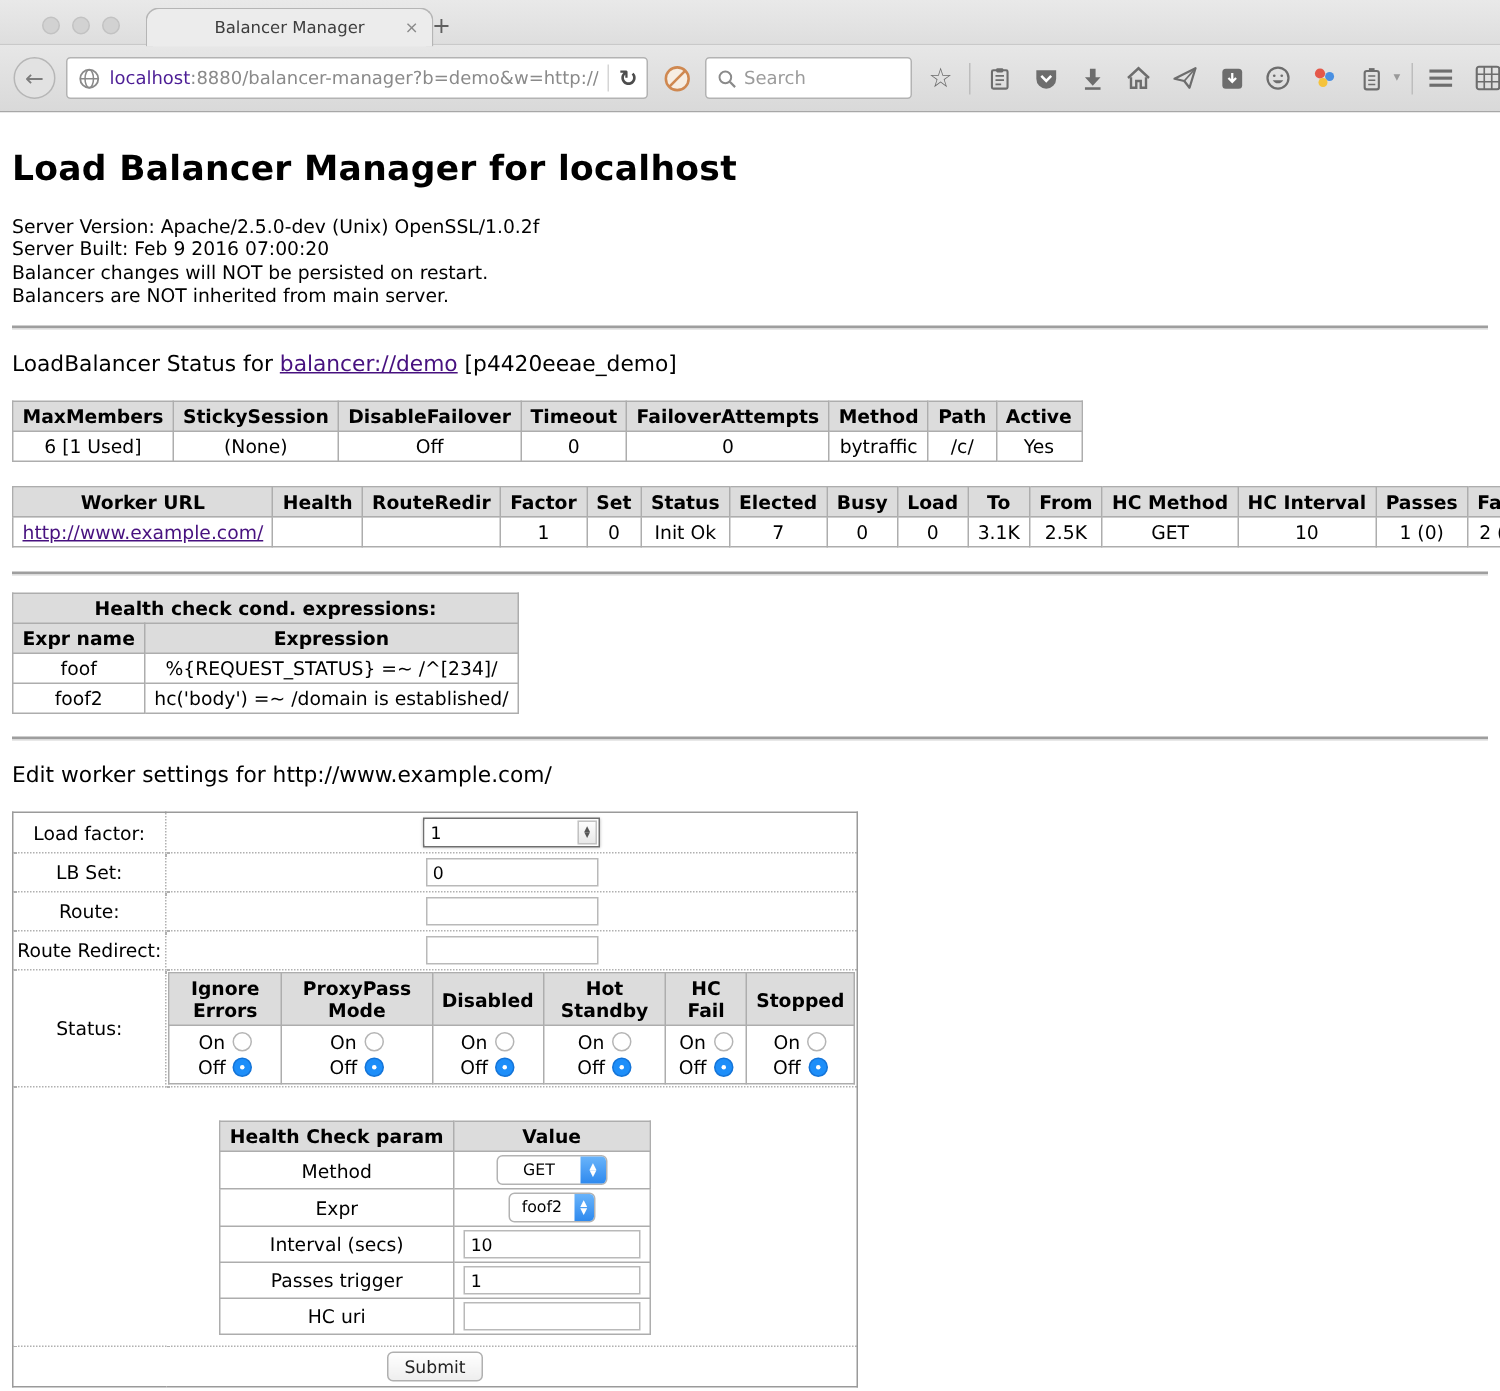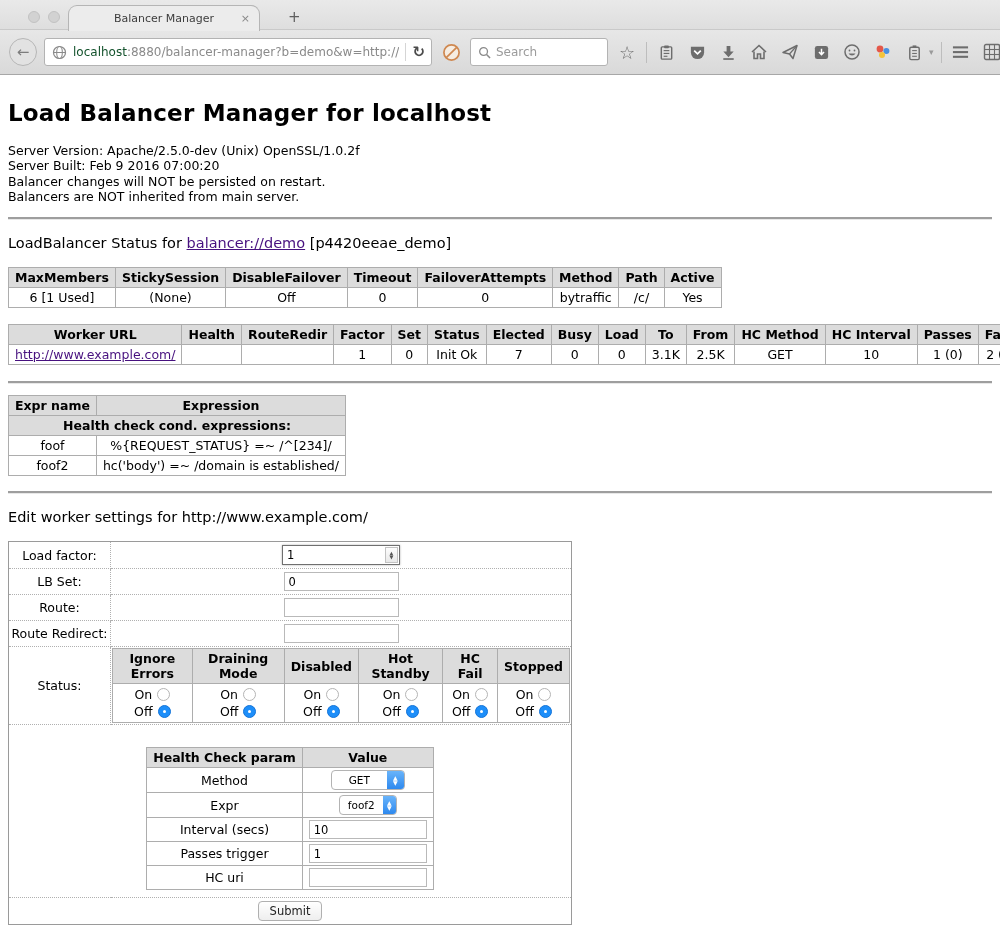--- a/index.html
+++ b/index.html
@@ -4,35 +4,35 @@
 <style>
   * { box-sizing: border-box; margin: 0; padding: 0; }
   html,body { width:1000px; height:927px; overflow:hidden; background:#fff;
               font-family:"DejaVu Sans","Liberation Sans",sans-serif; }
 
   
   .titlebar { height:30px; background:linear-gradient(#e9e9e9,#dedede); position:relative;
               border-bottom:1px solid #c9c9c9; }
   .traffic { position:absolute; top:11px; left:28px; display:flex; gap:8px; }
   .traffic span { width:12px; height:12px; border-radius:50%; background:#d2d2d2; border:1px solid #c2c2c2; }
-  .tab { position:absolute; left:68px; top:5px; width:192px; height:26px;
+  .tab { position:absolute; left:97px; top:5px; width:192px; height:26px;
          background:#ececec; border:1px solid #b5b5b5; border-bottom:none;
          border-radius:9px 9px 0 0; display:flex; align-items:center; justify-content:center; }
   .tab-title { font-size:11px; color:#3d3d3d; }
   .tab-close { position:absolute; right:9px; top:6px; font-size:11px; color:#8a8a8a; cursor:default; }
   .newtab { position:absolute; left:288px; top:8px; font-size:15px; color:#5f5f5f; }
 
   .navbar { height:45px; background:linear-gradient(#e7e7e7,#d9d9d9); border-bottom:1px solid #a7a7a7;
             display:flex; align-items:center; padding:0 9px; gap:7px; }
   .circle-btn { width:28px; height:28px; border-radius:50%; background:#e2e2e2; border:1px solid #b6b6b6;
                 display:flex; align-items:center; justify-content:center; color:#7c7c7c; font-size:15px; flex:none; }
   .urlbar { width:388px; height:28px; background:#fff; border:1px solid #b3b3b3; border-radius:3px;
             display:flex; align-items:center; padding:0 6px; gap:6px; flex:none; }
   .url-text { font-size:12px; white-space:nowrap; overflow:hidden; flex:1; }
-  .url-host { color:#14532d; }
+  .url-host { color:#4c1d95; }
   .url-rest { color:#8a8a8a; }
   .url-sep { width:1px; height:18px; background:#d5d5d5; }
   .reload { font-size:15px; color:#4c4c4c; font-weight:bold; }
   .searchbar { width:138px; height:28px; background:#fff; border:1px solid #b3b3b3; border-radius:3px;
                display:flex; align-items:center; padding:0 7px; gap:5px; flex:none; }
   .search-ph { font-size:12px; color:#9b9b9b; }
   .tb-icon { width:24px; height:24px; display:flex; align-items:center; justify-content:center; flex:none; color:#6d6d6d; }
   .vsep { width:1px; height:21px; background:#bdbdbd; flex:none; }
   .star { font-size:18px; color:#6d6d6d; }
   .caret { font-size:9px; color:#9a9a9a; margin-left:-4px; }
@@ -298,25 +298,25 @@
 
     </tr>
   </tbody>
     </table>
 
   <hr>
 
   <table class="data" style="margin-top:-2px;">
     <tbody>
         <tr>
+      <th colspan="2">Health check cond. expressions:</th>
+    </tr>
+    <tr>
       <th style="width:82px">Expr name</th>
       <th style="width:228px">Expression</th>
-    </tr>
-    <tr>
-      <th colspan="2">Health check cond. expressions:</th>
     </tr>
     <tr>
       <td>foof</td>
       <td class="lft">%{REQUEST_STATUS} =~ /^[234]/</td>
     </tr>
     <tr>
       <td>foof2</td>
       <td class="lft">hc('body') =~ /domain is established/</td>
     </tr>
   </tbody>
@@ -349,21 +349,21 @@
       <td class="lblcol">Route Redirect:</td>
       <td><input class="txt" value="" style=""></td>
     </tr>
     <tr>
       <td class="lblcol">Status:</td>
       <td style="text-align:left; padding:1px;">
         <table class="inner" style="width:458px;">
           <tbody>
                 <tr>
             <th>Ignore Errors</th>
-            <th>Draining Mode</th>
+            <th>ProxyPass Mode</th>
             <th>Disabled</th>
             <th>Hot Standby</th>
             <th>HC Fail</th>
             <th>Stopped</th>
           </tr>
           <tr>
             <td>
               <div class="radioline">
                       <span>On</span>
                       <span class="radio"></span>

